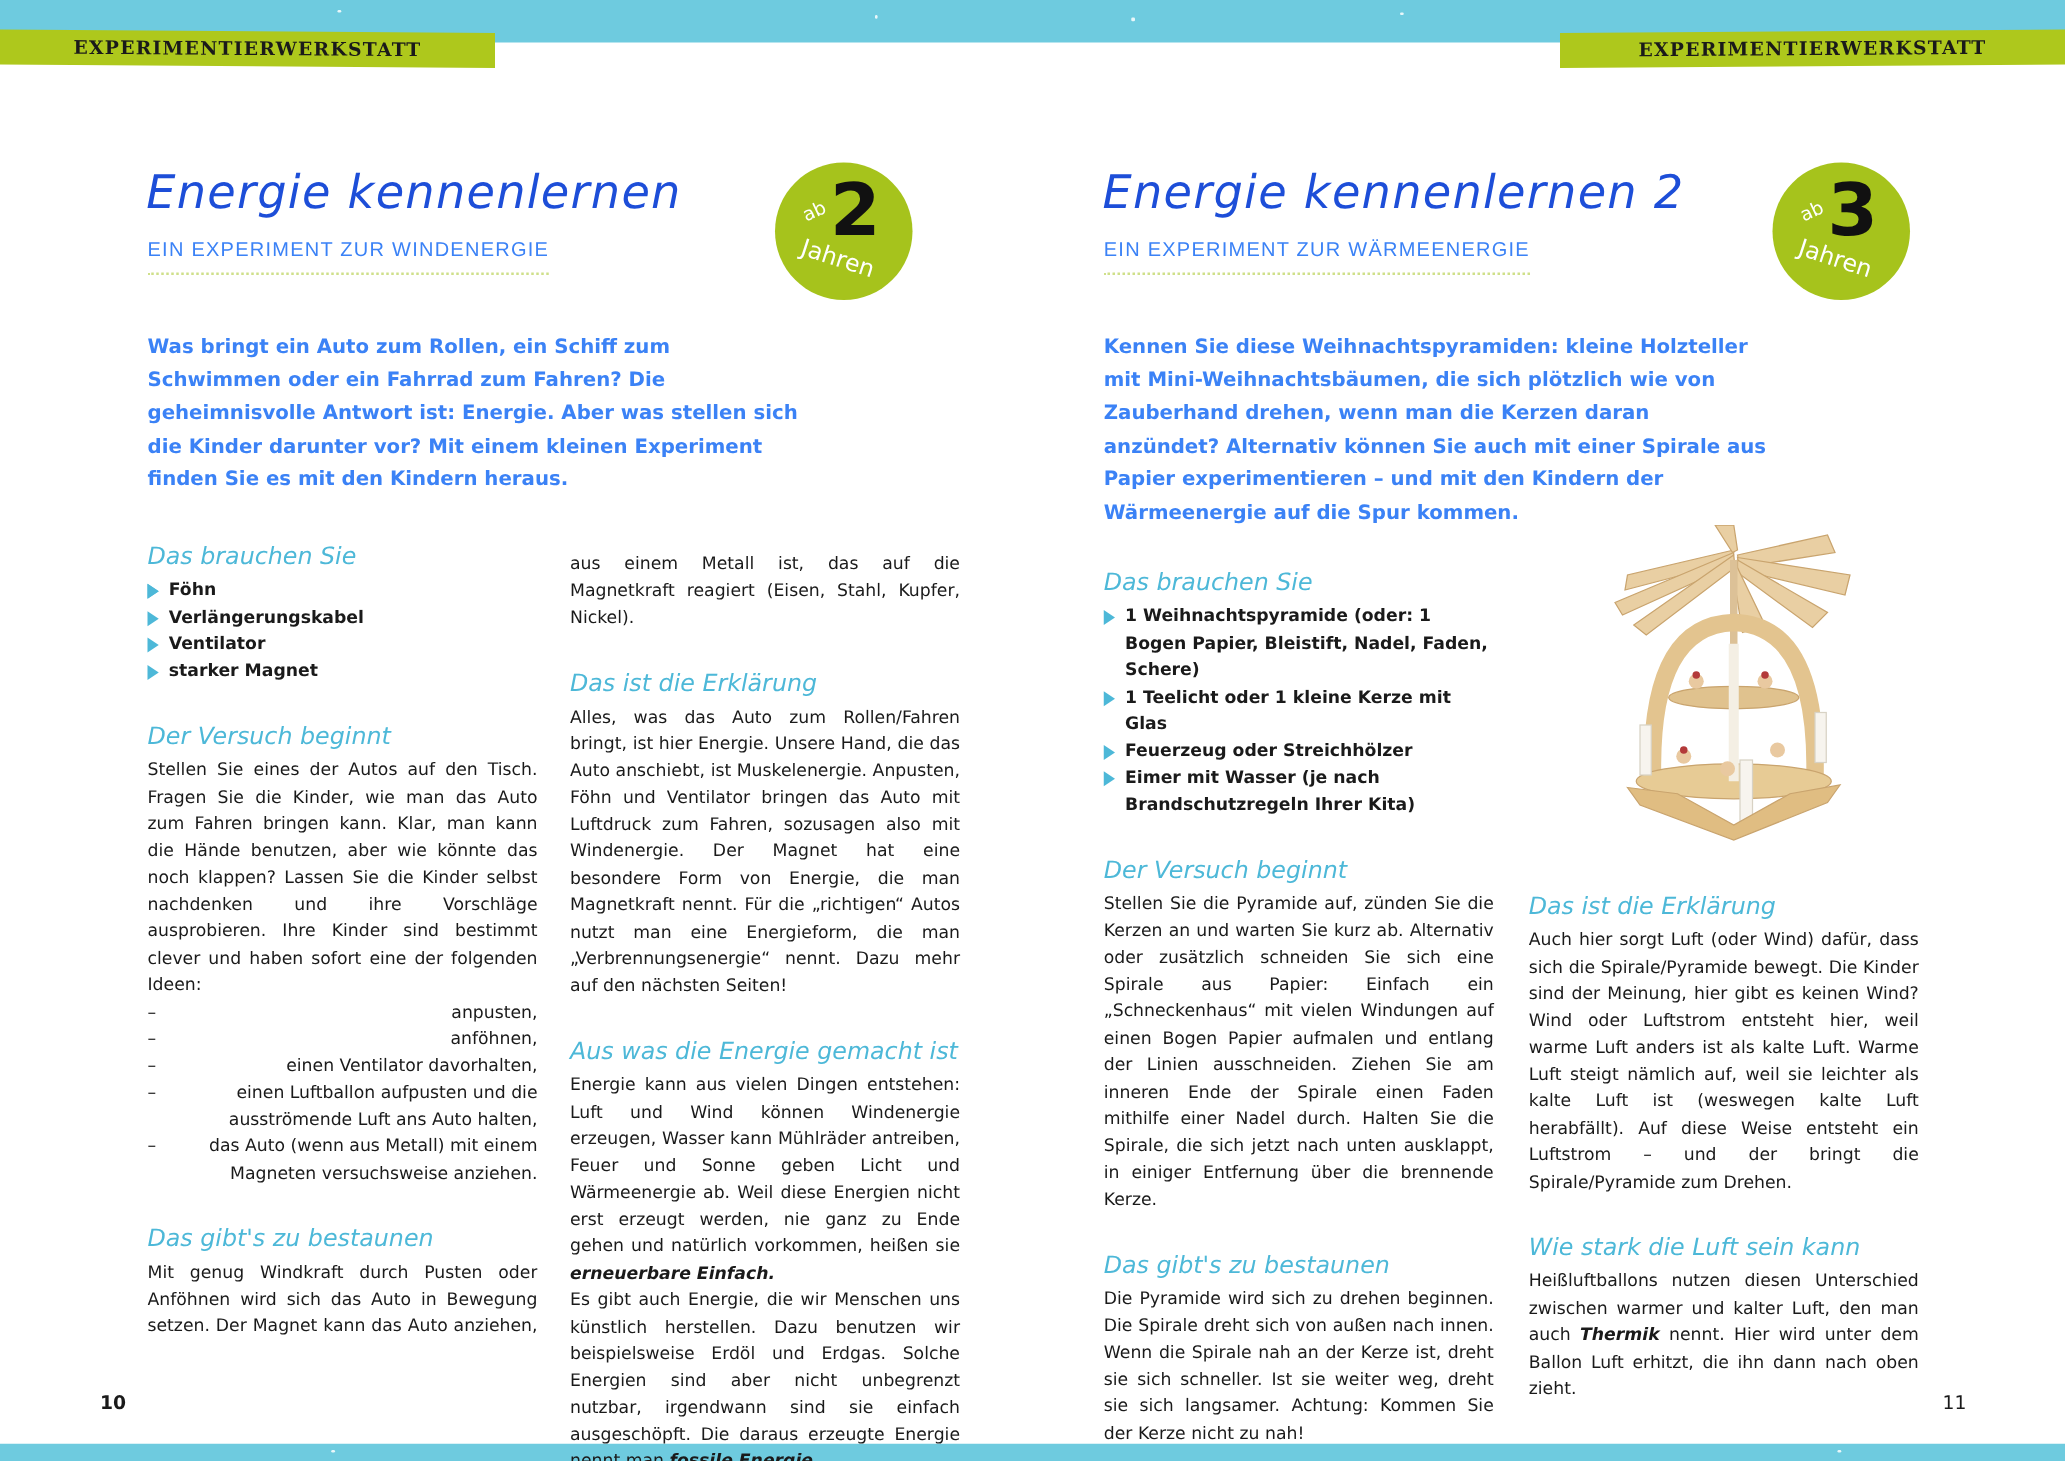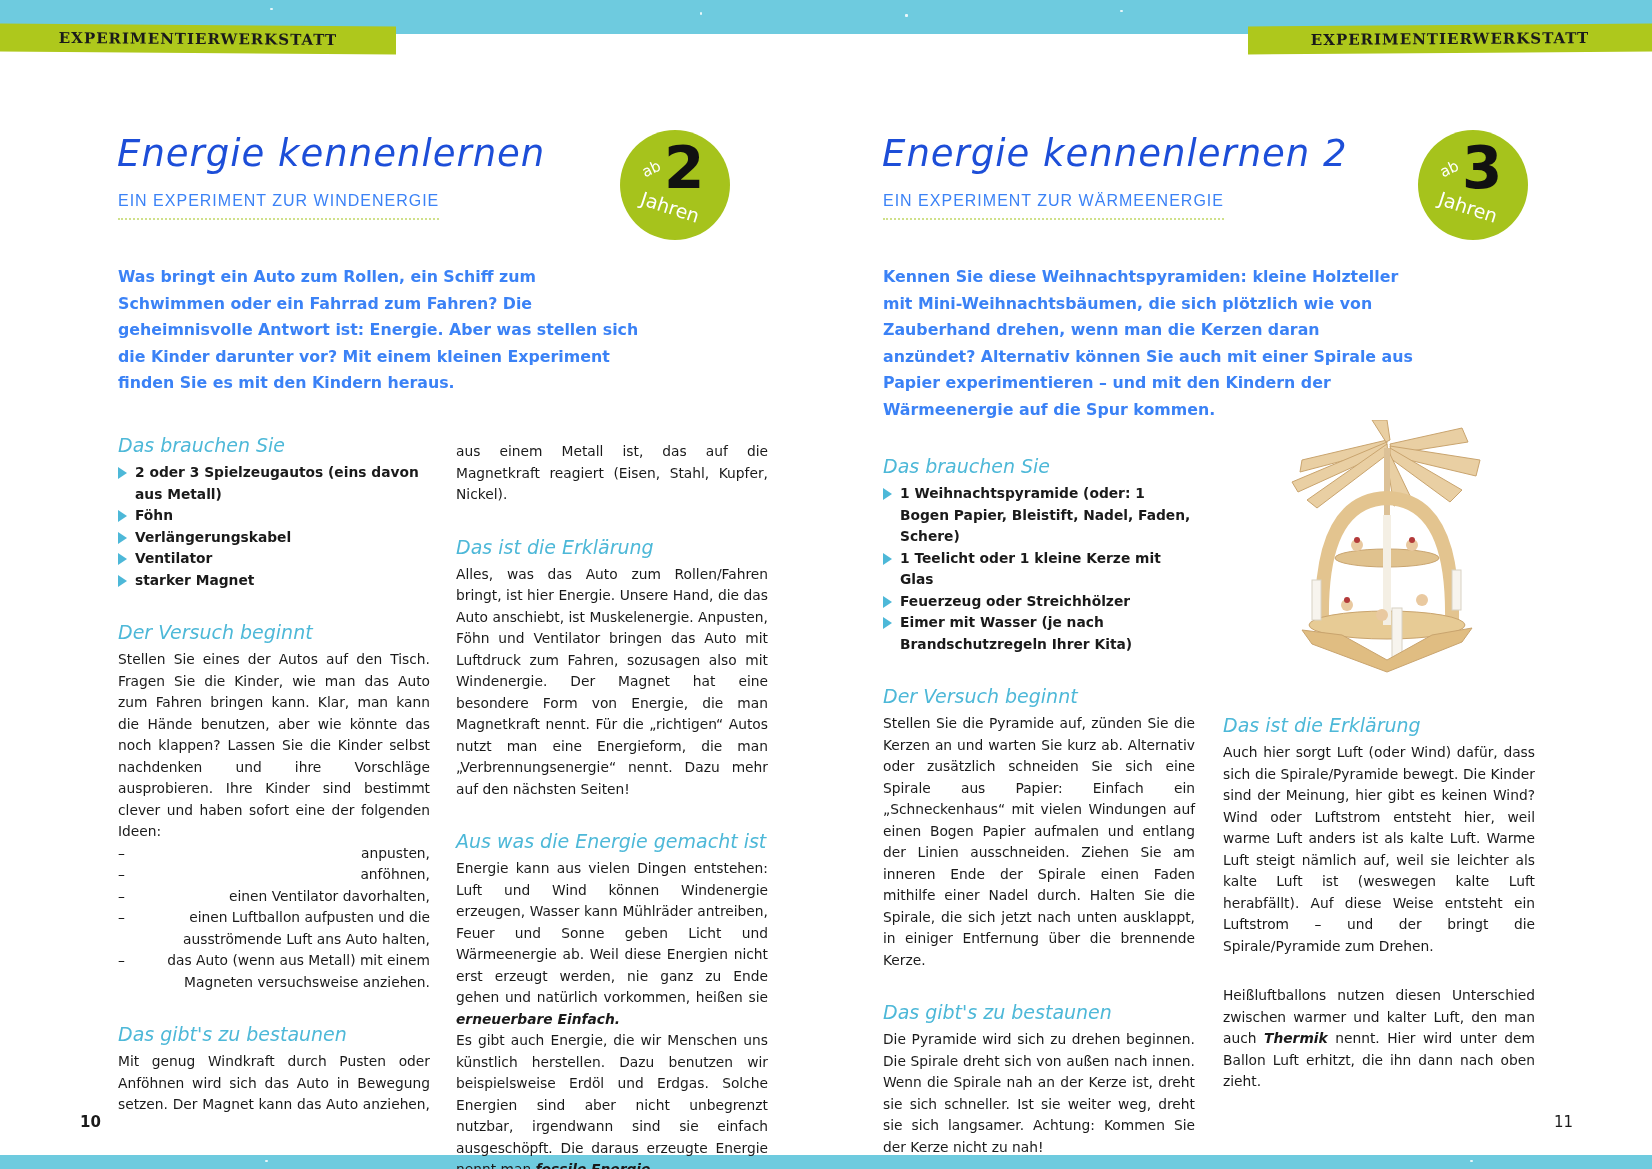--- a/index.html
+++ b/index.html
@@ -79,21 +79,21 @@
 <div class="age-badge" style="left:620px;top:130px;">
   <span class="ab">ab</span>
   <span class="num">2</span>
   <span class="jahr">Jahren</span>
 </div>
 <div class="intro" style="left:118px;top:264px;width:530px;">Was bringt ein Auto zum Rollen, ein Schiff zum Schwimmen oder ein Fahrrad zum Fahren? Die geheimnisvolle Antwort ist: Energie. Aber was stellen sich die Kinder darunter vor? Mit einem kleinen Experiment finden Sie es mit den Kindern heraus.</div>
 
 <div class="col" style="left:118px;top:432px;width:312px;">
   <div class="h">Das brauchen Sie</div>
   <ul class="needs">
-    <li><span class="bullet"></span><span>2 oder 3 Spielzeugautos (eins davon aus Metall)</span></li>
+    <li><span class="bullet"></span></li>
     <li><span class="bullet"></span><span>Föhn</span></li>
     <li><span class="bullet"></span><span>Verlängerungskabel</span></li>
     <li><span class="bullet"></span><span>Ventilator</span></li>
     <li><span class="bullet"></span><span>starker Magnet</span></li>
   </ul>
   <div class="gap" style="height:28px;"></div>
   <div class="h">Der Versuch beginnt</div>
   <p>Stellen Sie eines der Autos auf den Tisch. Fragen Sie die Kinder, wie man das Auto zum Fahren bringen kann. Klar, man kann die Hände benutzen, aber wie könnte das noch klappen? Lassen Sie die Kinder selbst nachdenken und ihre Vorschläge ausprobieren. Ihre Kinder sind bestimmt clever und haben sofort eine der folgenden Ideen:</p>
   <ul class="dash">
     <li>anpusten,</li>
@@ -178,16 +178,17 @@
       <circle cx="150" cy="120" r="3"></circle>
       <circle cx="85" cy="180" r="3"></circle>
   </g>
   <path d="M40,210 L80,215 L125,240 L170,215 L210,208 L200,222 L125,252 L50,224 Z" fill="#e0bd82" stroke="#c9a46e"></path>
 </svg>
 
 <div class="col" style="left:1223px;top:712px;width:312px;">
   <div class="h">Das ist die Erklärung</div>
   <p>Auch hier sorgt Luft (oder Wind) dafür, dass sich die Spirale/Pyramide bewegt. Die Kinder sind der Meinung, hier gibt es keinen Wind? Wind oder Luftstrom entsteht hier, weil warme Luft anders ist als kalte Luft. Warme Luft steigt nämlich auf, weil sie leichter als kalte Luft ist (weswegen kalte Luft herabfällt). Auf diese Weise entsteht ein Luftstrom – und der bringt die Spirale/Pyramide zum Drehen.</p>
   <div class="gap" style="height:28px;"></div>
+  <div class="h">Wie stark die Luft sein kann</div>
   <p><span>Heißluftballons nutzen diesen Unterschied zwischen warmer und kalter Luft, den man auch</span> <b class="em">Thermik</b> <span>nennt. Hier wird unter dem Ballon Luft erhitzt, die ihn dann nach oben zieht.</span></p>
 </div>
 
 <div class="page-num" style="left:1554px;top:1113px;">11</div>
 
 </body></html>

